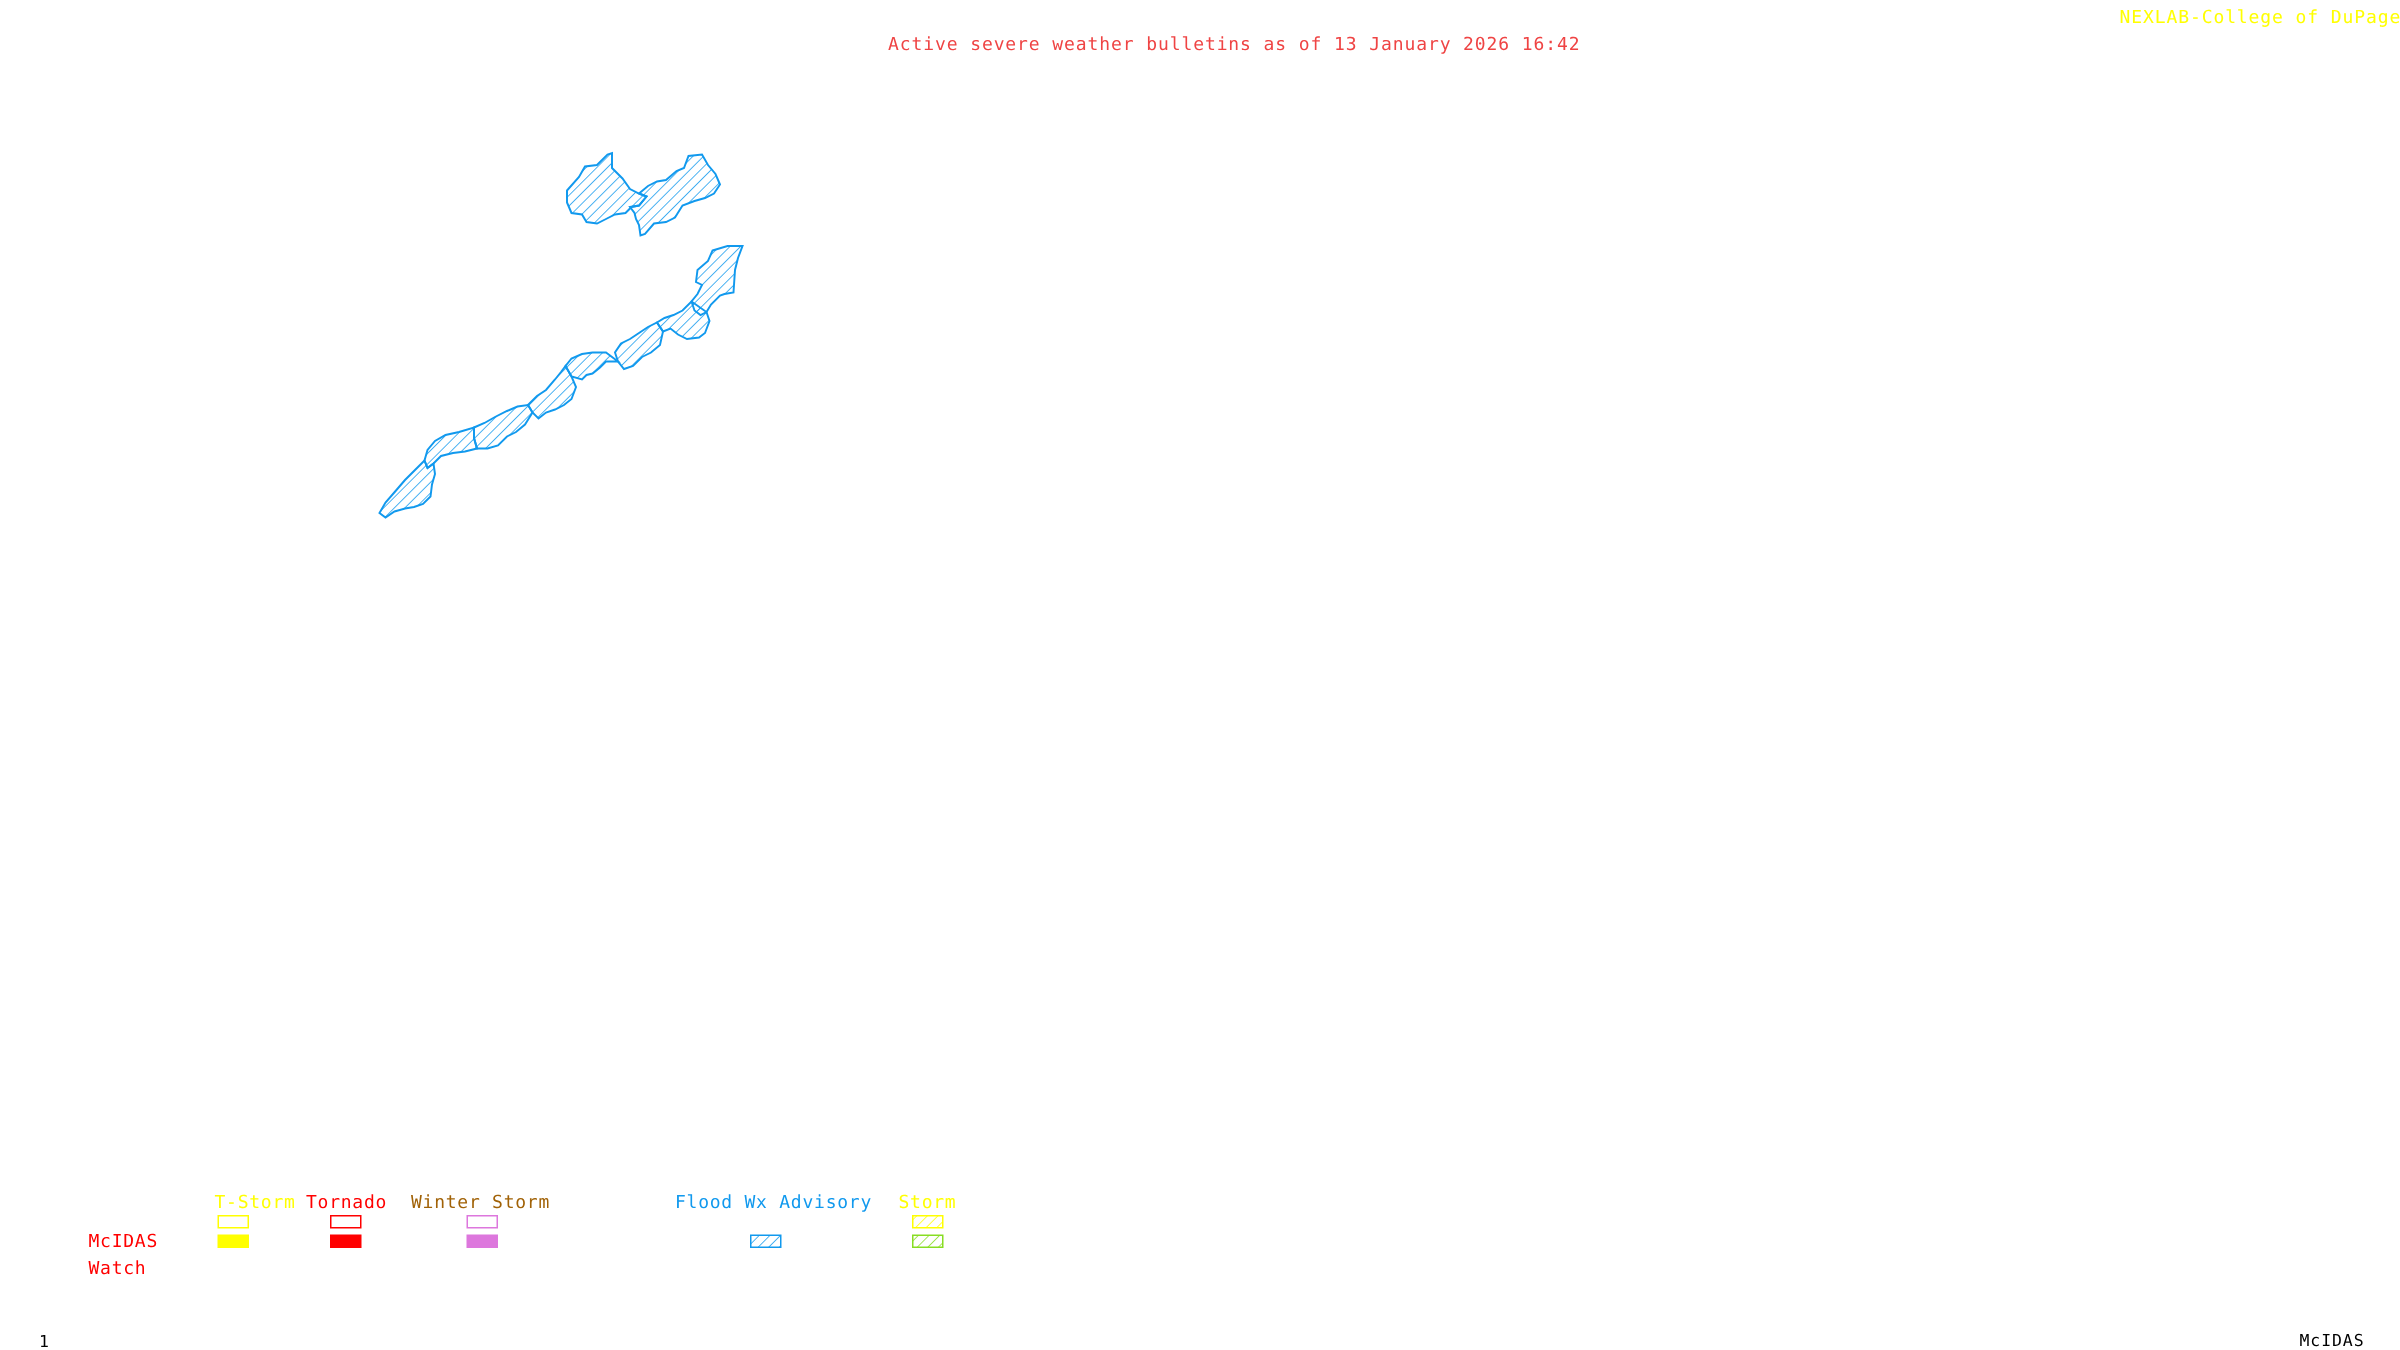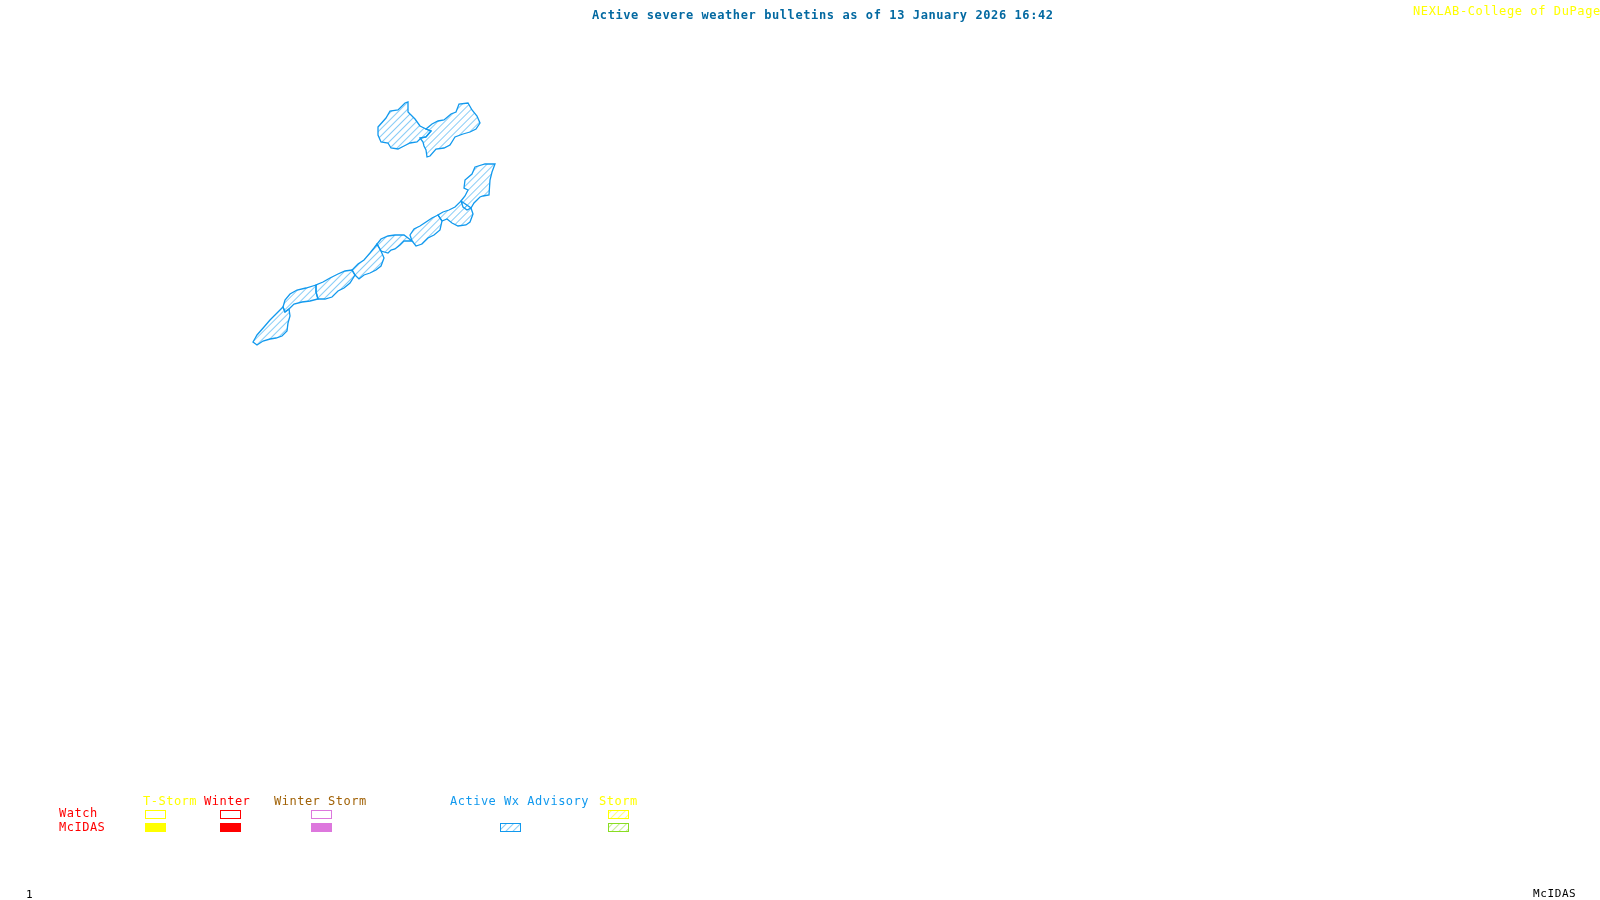--- a/index.html
+++ b/index.html
@@ -1,19 +1,19 @@
 <!DOCTYPE html>
 <html><head>
 <meta charset="utf-8">
 <style>
   html, body { margin:0; padding:0; background:#ffffff; }
   body { width:1600px; height:900px; position:relative; overflow:hidden;
          font-family:"DejaVu Sans Mono","Liberation Mono",monospace; }
   .txt { position:absolute; white-space:nowrap; font-size:12px; line-height:13px; letter-spacing:0.6px; }
-  #title { left:592px; top:9px; color:#0369a1;font-weight:bold; }
+  #title { left:592px; top:23px; color:#ef4444; }
   #credit { left:1413px; top:5px; color:#ffff00; }
   #frame-num { left:26px; top:888px; color:#000; font-size:11px; }
   #app-name { left:1533px; top:887px; color:#000; font-size:11px; }
   #map { position:absolute; left:0; top:0; }
   .lg-h { position:absolute; font-size:12px; top:794px; white-space:nowrap; letter-spacing:0.5px; }
   .lg-row { position:absolute; font-size:12px; color:#ff0000; left:59px; white-space:nowrap; letter-spacing:0.5px; }
 </style>
 </head>
 <body>
 
@@ -59,22 +59,22 @@
   </g>
 </svg>
 
 <div id="title" class="txt">Active severe weather bulletins as of 13 January 2026 16:42</div>
 <div id="credit" class="txt">
   <span>NEXLAB-College of DuPage</span>
   
 </div>
 
 <div class="lg-h" style="left:143px;color:#ffff00;">T-Storm</div>
-<div class="lg-h" style="left:204px;color:#ff0000;">Winter</div>
+<div class="lg-h" style="left:204px;color:#ff0000;">Tornado</div>
 <div class="lg-h" style="left:274px;color:#a16207;">Winter Storm</div>
-<div class="lg-h" style="left:450px;color:#1199ee;">Active Wx Advisory</div>
+<div class="lg-h" style="left:450px;color:#1199ee;">Flood Wx Advisory</div>
 <div class="lg-h" style="left:599px;color:#ffff00;">Storm</div>
 
-<div class="lg-row" style="top:806px;text-align:right;">Watch</div>
+<div class="lg-row" style="top:838px;text-align:right;">Watch</div>
 <div class="lg-row" style="top:820px;">McIDAS</div>
 
 <div id="frame-num" class="txt">1</div>
 <div id="app-name" class="txt">McIDAS</div>
 
 </body></html>

